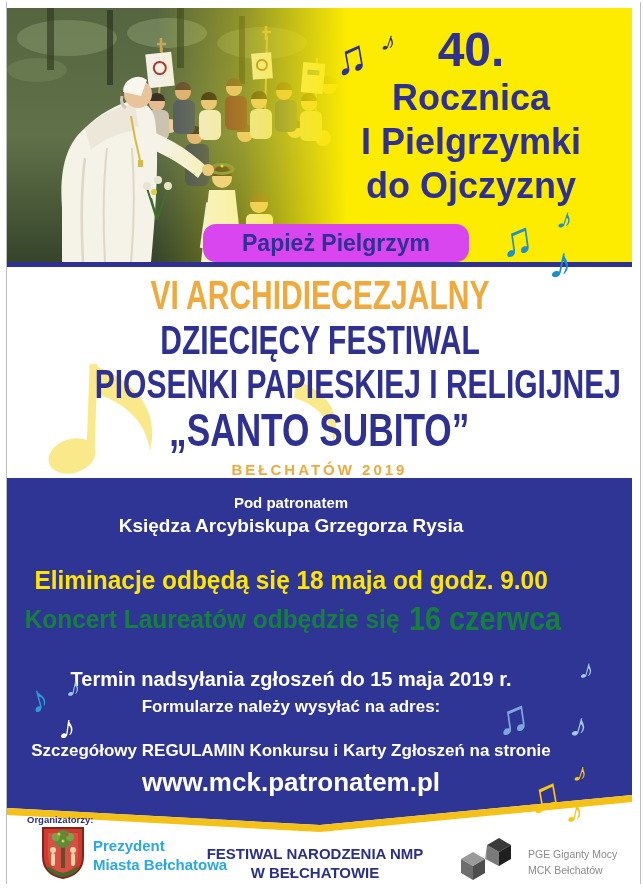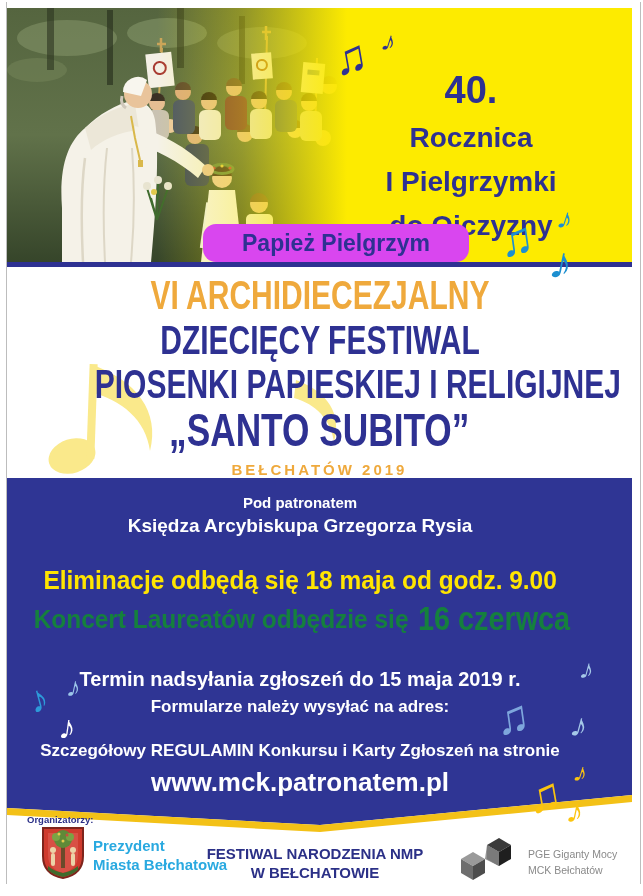--- a/index.html
+++ b/index.html
@@ -5,22 +5,22 @@
   html,body{margin:0;padding:0;background:#ffffff;}
   .page{position:relative;width:643px;height:896px;background:#ffffff;overflow:hidden;
         font-family:"Liberation Sans",sans-serif;}
   .edge{position:absolute;width:1px;background:#bdbdbd;top:2px;height:882px;}
   .poster{position:absolute;left:7px;top:8px;width:625px;height:888px;background:#ffffff;}
 
   
   .yellow-panel{position:absolute;left:0;top:0;width:625px;height:254px;background:#FDEB00;}
   .photo{position:absolute;left:0;top:0;width:340px;height:254px;}
   .anniv{position:absolute;left:308px;top:16px;width:312px;text-align:center;color:#2E3192;font-weight:bold;z-index:2;}
-  .anniv .l1{font-size:38px;line-height:52px;margin-top:40px;}
-  .anniv .ln{font-size:28px;line-height:44px;}
+  .anniv .l1{font-size:48px;line-height:52px;}
+  .anniv .ln{font-size:36px;line-height:44px;}
   .badge{position:absolute;left:196px;top:216px;width:266px;height:38px;background:#d946ef;border-radius:13px;
          z-index:4;text-align:center;color:#2E3192;font-weight:bold;font-size:23px;line-height:38px;}
   .divider{position:absolute;left:0;top:254px;width:625px;height:5px;background:#2E3192;z-index:3;}
 
   
   .note{position:absolute;font-weight:bold;z-index:4;line-height:1;user-select:none;}
 
   
   .title-wrap{position:absolute;left:0;top:268px;width:625px;text-align:center;z-index:2;}
   .trow{display:block;white-space:nowrap;font-weight:bold;}
@@ -28,21 +28,21 @@
   .t1{font-size:40px;line-height:38px;color:#EFA93C;}
   .t2{font-size:40px;line-height:44px;color:#2E3192;margin-top:4px;}
   .t3{font-size:40px;line-height:44px;color:#2E3192;}
   .t4{font-size:47px;line-height:48px;color:#2E3192;}
   .t5{font-size:15px;line-height:24px;color:#EFA93C;letter-spacing:3px;margin-top:4px;}
   .bignote{position:absolute;z-index:1;}
 
   
   .blue-bg{position:absolute;left:0;top:470px;width:625px;height:312px;background:#2F3594;z-index:1;}
   .chevron{position:absolute;left:0;top:782px;width:625px;height:46px;z-index:1;}
-  .blue-content{position:absolute;left:0;top:470px;width:568px;text-align:center;z-index:5;color:#ffffff;font-weight:bold;padding-left:9px;}
+  .blue-content{position:absolute;left:0;top:470px;width:568px;text-align:center;z-index:5;color:#ffffff;font-weight:bold;}
   .pat1{font-size:15px;padding-top:16px;}
   .pat2{font-size:19px;margin-top:4px;}
   .elim{font-size:26px;margin-top:28px;color:#FFE500;}
   .konc{font-size:26px;margin-top:3px;color:#15803d;}
   .konc .bigdate{font-size:34px;margin-left:10px;display:inline-block;transform:scaleX(0.9);transform-origin:left center;vertical-align:-2px;}
   .cond94{display:inline-block;transform:scaleX(0.94);transform-origin:center;white-space:nowrap;}
   .termin{font-size:20px;margin-top:30px;}
   .form{font-size:17px;margin-top:6px;}
   .email{font-size:25px;margin-top:6px;}
   .email span{text-decoration:underline;text-underline-offset:4px;}

